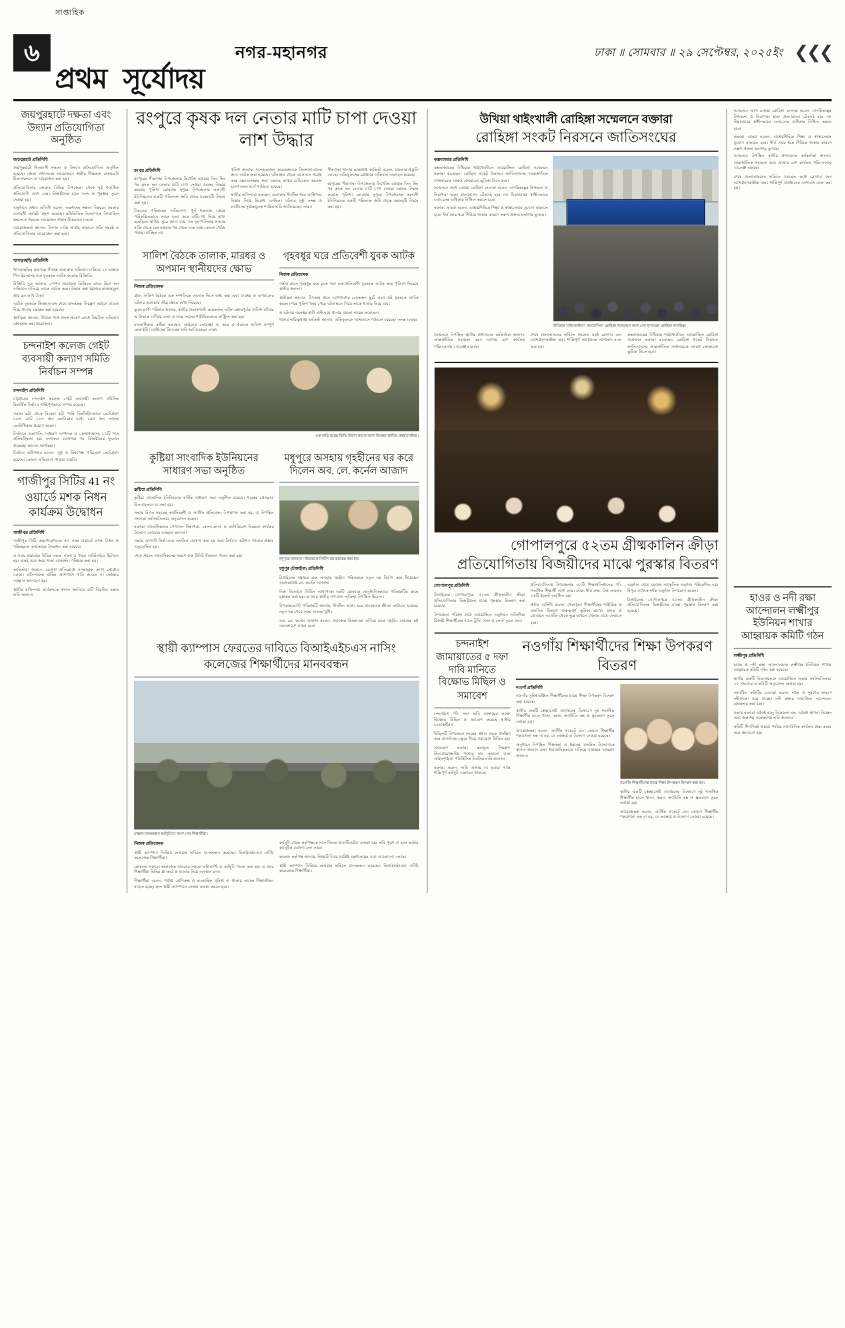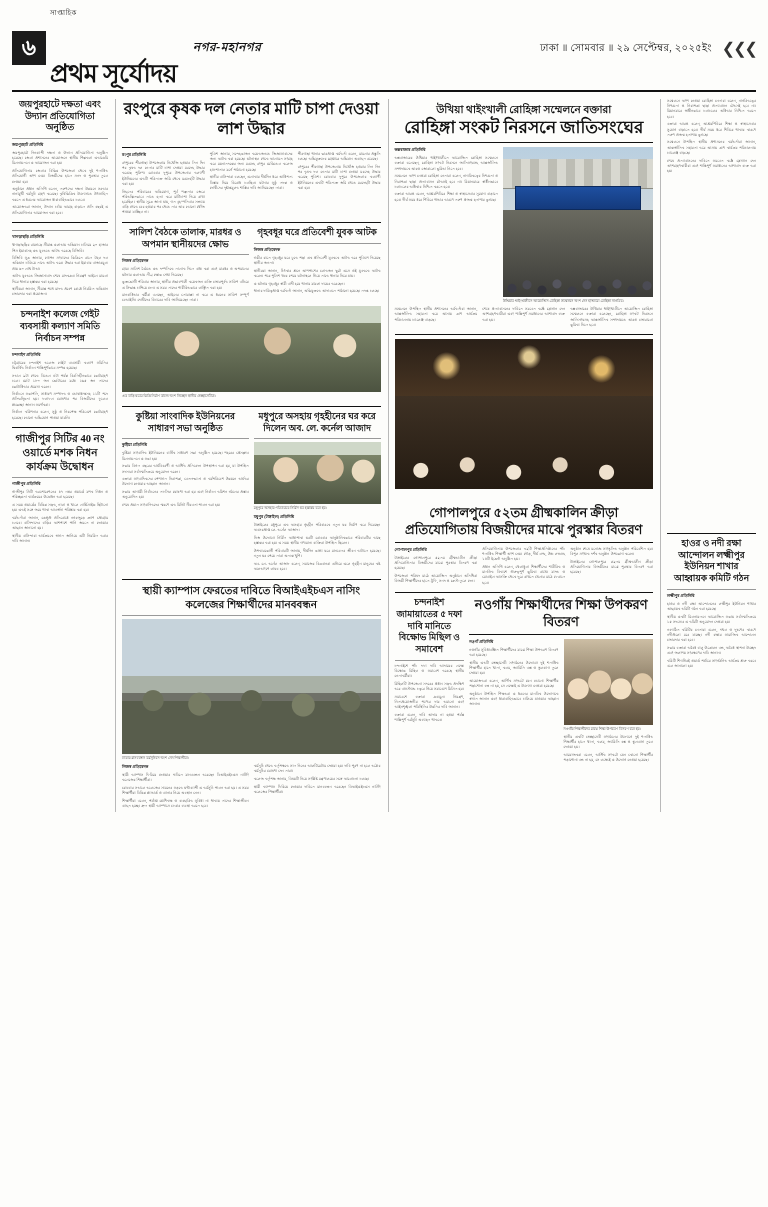--- a/index.html
+++ b/index.html
@@ -14,29 +14,29 @@
   .page { width:768px; height:1207px; padding: 10px 12px; position: relative; }
 
   
   .masthead { display:flex; align-items:center; border-bottom: 2px solid #111; padding-bottom:4px; }
   .logo-box {
     width: 34px; height: 34px; background:#1b1b1b; color:#fff;
     display:flex; align-items:center; justify-content:center;
     font-size: 22px; font-weight: bold; margin-right:4px;
     font-family: "Liberation Sans", sans-serif;
   }
-  .logo-text { line-height:1; }
+  .logo-text { line-height:1;font-family:Liberation Mono, monospace; }
   .logo-sub { font-size: 7px; letter-spacing:.5px; }
   .logo-main { font-size: 25px; font-weight: bold; letter-spacing: -0.5px; margin-top: 44px; }
   .section-title {
-    flex:0 0 auto; margin-left: 16px;
-    font-size: 12px; font-weight: bold; letter-spacing: .5px; font-style: italic;
+    flex:0 0 auto; margin-left: 28px;
+    font-size: 15px; font-weight: bold; letter-spacing: .5px;
   }
   .masthead-right { margin-left:auto; display:flex; align-items:center; gap:10px; }
-  .dateline { font-size: 10px; letter-spacing:.3px; }
+  .dateline { font-size: 10px; letter-spacing:.3px;font-style:italic; }
   .chev { letter-spacing:-2px; font-size: 16px; color:#333; }
 
   
   .grid {
     display:grid;
     grid-template-columns: 96px 1fr 1fr 1fr 1fr 96px;
     gap: 7px;
     margin-top: 7px;
   }
   .col { display:flex; flex-direction:column; }
@@ -44,22 +44,22 @@
   
   .txt {
     font-size: 3.6px; line-height: 1.45; text-align: justify;
     color:#2a2a2a; letter-spacing:.05px;
     word-spacing:.2px;
   }
   .txt.p { margin: 0 0 2.5px 0; }
   .byline { font-size:4px; font-weight:bold; margin:0 0 2px 0; }
   .cap { font-size:3.5px; line-height:1.4; margin:2px 0 3px 0; color:#333; }
 
-  h2.hl { margin: 0 0 4px 0; font-weight:bold; text-align:center; }
-  .hl-xl { font-size: 17px; line-height:1.25; }
+  h2.hl { margin: 0 0 4px 0; font-weight:normal; text-align:center; }
+  .hl-xl { font-size: 13px; line-height:1.25; }
   .hl-lg { font-size: 16px; line-height:1.25; }
   .hl-md { font-size: 13px; line-height:1.25; }
   .hl-sm { font-size: 10.5px; line-height:1.3; }
   .hl-xs { font-size: 9px; line-height:1.3; }
 
   .rule { border-top:1px solid #111; margin: 4px 0; }
   .rule-thin { border-top: .6px solid #999; margin: 3px 0; }
   .two { display:grid; grid-template-columns:1fr 1fr; gap:5px; }
   .three { display:grid; grid-template-columns:1fr 1fr 1fr; gap:5px; }
 
@@ -196,31 +196,31 @@
         <div class="rule-thin"></div>
         <div class="byline">চন্দনাইশ প্রতিনিধি</div>
         <p class="txt p">চট্টগ্রামের চন্দনাইশ কলেজ গেইট ব্যবসায়ী কল্যাণ সমিতির দ্বিবার্ষিক নির্বাচন শান্তিপূর্ণভাবে সম্পন্ন হয়েছে।</p>
         <p class="txt p">সকাল ৯টা থেকে বিকেল ৪টা পর্যন্ত বিরতিহীনভাবে ভোটগ্রহণ চলে। মোট ১৮০ জন ভোটারের মধ্যে ১৬৫ জন তাদের ভোটাধিকার প্রয়োগ করেন।</p>
         <p class="txt p">নির্বাচনে সভাপতি, সাধারণ সম্পাদক ও কোষাধ্যক্ষসহ ১১টি পদে প্রতিদ্বন্দ্বিতা হয়। ফলাফল ঘোষণার পর বিজয়ীদের ফুলেল শুভেচ্ছা জানান সমর্থকরা।</p>
         <p class="txt p">নির্বাচন কমিশনার বলেন, সুষ্ঠু ও নিরপেক্ষ পরিবেশে ভোটগ্রহণ হয়েছে। কোনো অভিযোগ পাওয়া যায়নি।</p>
       </div>
       <div class="rule"></div>
 
       <div>
-        <h2 class="hl hl-sm">গাজীপুর সিটির 40 নং ওয়ার্ডে মশক নিধন কার্যক্রম উদ্বোধন</h2>
+        <h2 class="hl hl-sm">গাজীপুর সিটির 41 নং ওয়ার্ডে মশক নিধন কার্যক্রম উদ্বোধন</h2>
         <div class="rule-thin"></div>
         <div class="byline">গাজীপুর প্রতিনিধি</div>
         <p class="txt p">গাজীপুর সিটি করপোরেশনের ৪৭ নম্বর ওয়ার্ডে মশক নিধন ও পরিচ্ছন্নতা কার্যক্রমের উদ্বোধন করা হয়েছে।</p>
         <p class="txt p">এ সময় ওয়ার্ডের বিভিন্ন সড়ক, নালা ও খালে লার্ভিসাইড ছিটানো হয়। একই সঙ্গে জমে থাকা আবর্জনা পরিষ্কার করা হয়।</p>
         <p class="txt p">কর্মকর্তারা জানান, ডেঙ্গু প্রতিরোধে নগরজুড়ে ক্র্যাশ প্রোগ্রাম চলবে। বাসিন্দাদের বাড়ির আশপাশে পানি জমতে না দেওয়ার আহ্বান জানানো হয়।</p>
         <p class="txt p">স্থানীয় বাসিন্দারা কার্যক্রমকে স্বাগত জানিয়ে এটি নিয়মিত করার দাবি জানান।</p>
       </div>
     </div>
 
-    <div class="col colrule" style="grid-column: 2 / span 2;">
+    <div class="col colrule" style="grid-column: 2 / span 2; align-items: flex-end;">
       <h2 class="hl hl-lg">রংপুরে কৃষক দল নেতার মাটি চাপা দেওয়া লাশ উদ্ধার</h2>
       <div class="rule"></div>
       <div class="three">
         <div>
           <div class="byline">রংপুর প্রতিনিধি</div>
           <p class="txt p">রংপুরের পীরগাছা উপজেলায় নিখোঁজ হওয়ার তিন দিন পর কৃষক দল নেতার মাটি চাপা দেওয়া মরদেহ উদ্ধার করেছে পুলিশ। রোববার দুপুরে উপজেলার কল্যাণী ইউনিয়নের একটি পরিত্যক্ত জমি থেকে মরদেহটি উদ্ধার করা হয়।</p>
           <p class="txt p">নিহতের পরিবারের অভিযোগ, পূর্ব শত্রুতার জেরে পরিকল্পিতভাবে তাকে হত্যা করে মাটিচাপা দিয়ে রাখা হয়েছিল। স্থানীয় সূত্রে জানা যায়, গত বৃহস্পতিবার সন্ধ্যায় বাড়ি থেকে বের হওয়ার পর থেকে তার আর কোনো খোঁজ পাওয়া যাচ্ছিল না।</p>
         </div>
         <div>
           <p class="txt p">পুলিশ জানায়, সন্দেহভাজন কয়েকজনকে জিজ্ঞাসাবাদের জন্য আটক করা হয়েছে। ঘটনাস্থল থেকে আলামত সংগ্রহ করে ময়নাতদন্তের জন্য মরদেহ রংপুর মেডিকেল কলেজ হাসপাতাল মর্গে পাঠানো হয়েছে।</p>
@@ -348,21 +348,21 @@
       </div>
 
       <div class="rule"></div>
 
       <div>
         <div class="photo wide ph-crowd-sports">
           <div class="sky"></div>
             <div class="lights"></div>
             <div class="people"></div>
         </div>
-        <h2 class="hl hl-md" style="margin-top:16px;">গোপালপুরে ৫২তম গ্রীষ্মকালিন ক্রীড়া প্রতিযোগিতায় বিজয়ীদের মাঝে পুরস্কার বিতরণ</h2>
+        <h2 class="hl hl-md" style="margin-top:4px;text-align:right;">গোপালপুরে ৫২তম গ্রীষ্মকালিন ক্রীড়া প্রতিযোগিতায় বিজয়ীদের মাঝে পুরস্কার বিতরণ</h2>
         <div class="rule"></div>
         <div class="three">
           <div>
             <div class="byline">গোপালপুর প্রতিনিধি</div>
             <p class="txt p">টাঙ্গাইলের গোপালপুরে ৫২তম গ্রীষ্মকালীন ক্রীড়া প্রতিযোগিতার বিজয়ীদের মাঝে পুরস্কার বিতরণ করা হয়েছে।</p>
             <p class="txt p">উপজেলা পরিষদ মাঠে আয়োজিত অনুষ্ঠানে অতিথিরা বিজয়ী শিক্ষার্থীদের হাতে ট্রফি, সনদ ও ক্রেস্ট তুলে দেন।</p>
           </div>
           <div>
             <p class="txt p">প্রতিযোগিতায় উপজেলার ৩২টি শিক্ষাপ্রতিষ্ঠানের পাঁচ শতাধিক শিক্ষার্থী অংশ নেয়। দৌড়, দীর্ঘ লম্ফ, উচ্চ লম্ফসহ ১৪টি ইভেন্ট অনুষ্ঠিত হয়।</p>
             <p class="txt p">প্রধান অতিথি বলেন, খেলাধুলা শিক্ষার্থীদের শারীরিক ও মানসিক বিকাশে গুরুত্বপূর্ণ ভূমিকা রাখে। মাদক ও মোবাইল আসক্তি থেকে দূরে রাখতে খেলার মাঠে ফেরাতে হবে।</p>

